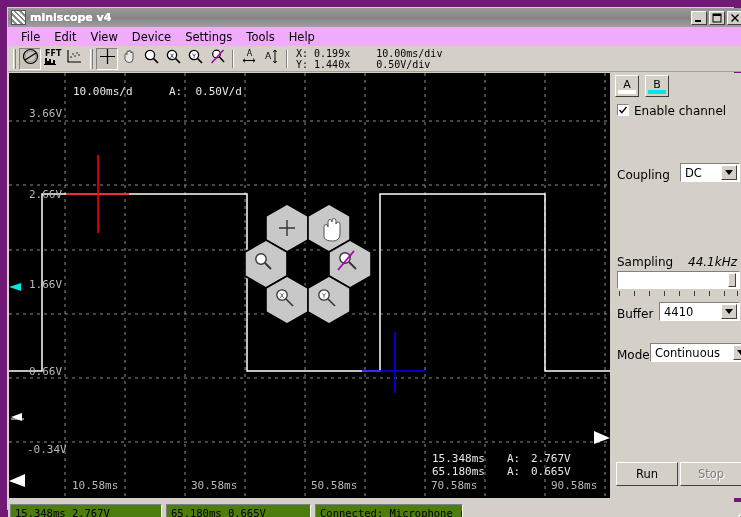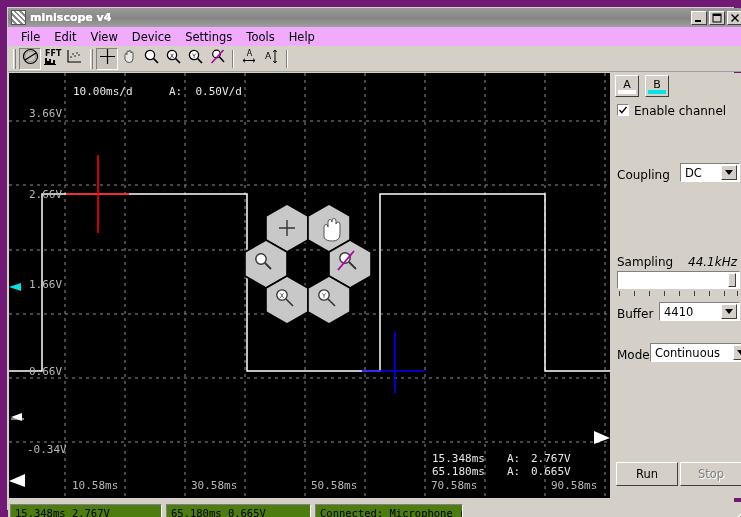--- a/index.html
+++ b/index.html
@@ -237,20 +237,30 @@
       <span>
         <svg width="17" height="17" viewBox="0 0 17 17">
           <text x="5" y="11" font-size="9" text-anchor="middle" font-family="DejaVu Sans,sans-serif" fill="#000">A</text>
           <path d="M12 2 L12 15 M12 2 L10.3 4 M12 2 L13.7 4 M12 15 L10.3 13 M12 15 L13.7 13" stroke="#000" stroke-width="1" fill="none"></path>
         </svg>
       </span>
     </div>
 
     <div class="sep"></div>
 
+    <div style="display:flex;align-items:center;margin-left:4px;">
+      <div>
+        <div class="tb-read">X: 0.199x</div>
+        <div class="tb-read">Y: 1.440x</div>
+      </div>
+      <div class="tb-read-2">
+        <div class="tb-read">10.00ms/div</div>
+        <div class="tb-read">0.50V/div</div>
+      </div>
+    </div>
   </div>
 
   <div class="scope">
     <svg width="601" height="425" viewBox="0 0 601 425">
       <rect x="0" y="0" width="601" height="425" fill="#000"></rect>
 
       <g stroke="#8c8c8c" stroke-width="1" stroke-dasharray="3 4">
         <line x1="0" y1="48" x2="601" y2="48"></line>
         <line x1="0" y1="112" x2="601" y2="112"></line>
         <line x1="0" y1="177" x2="601" y2="177"></line>

